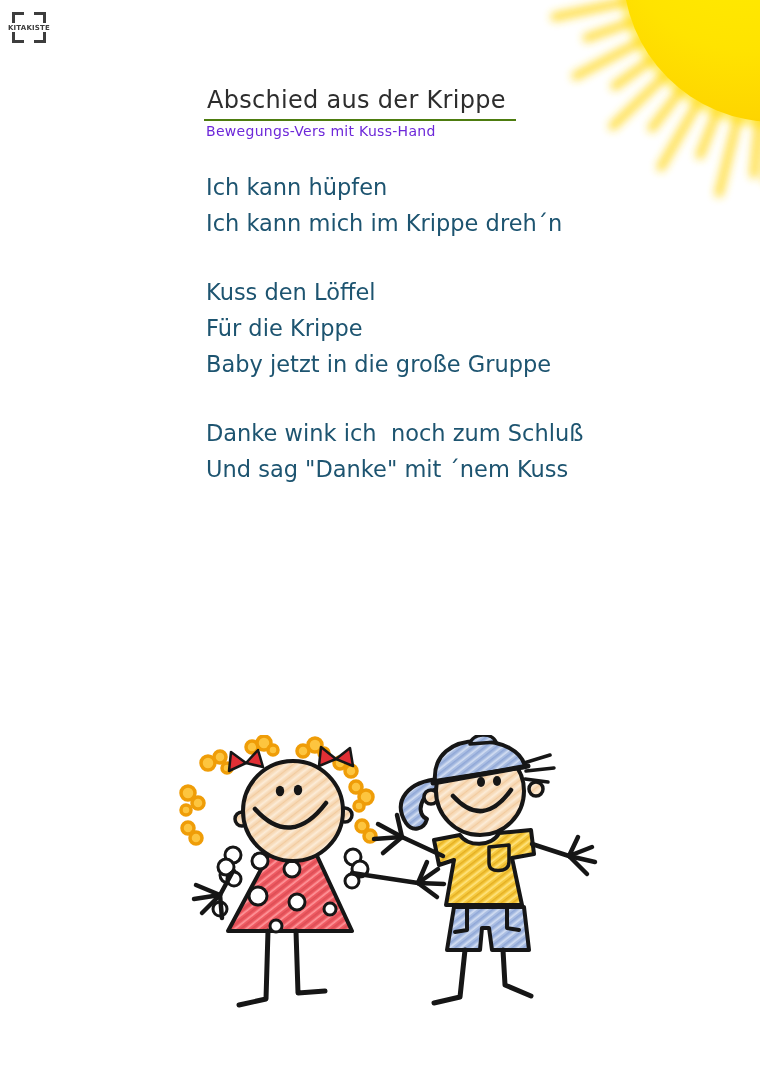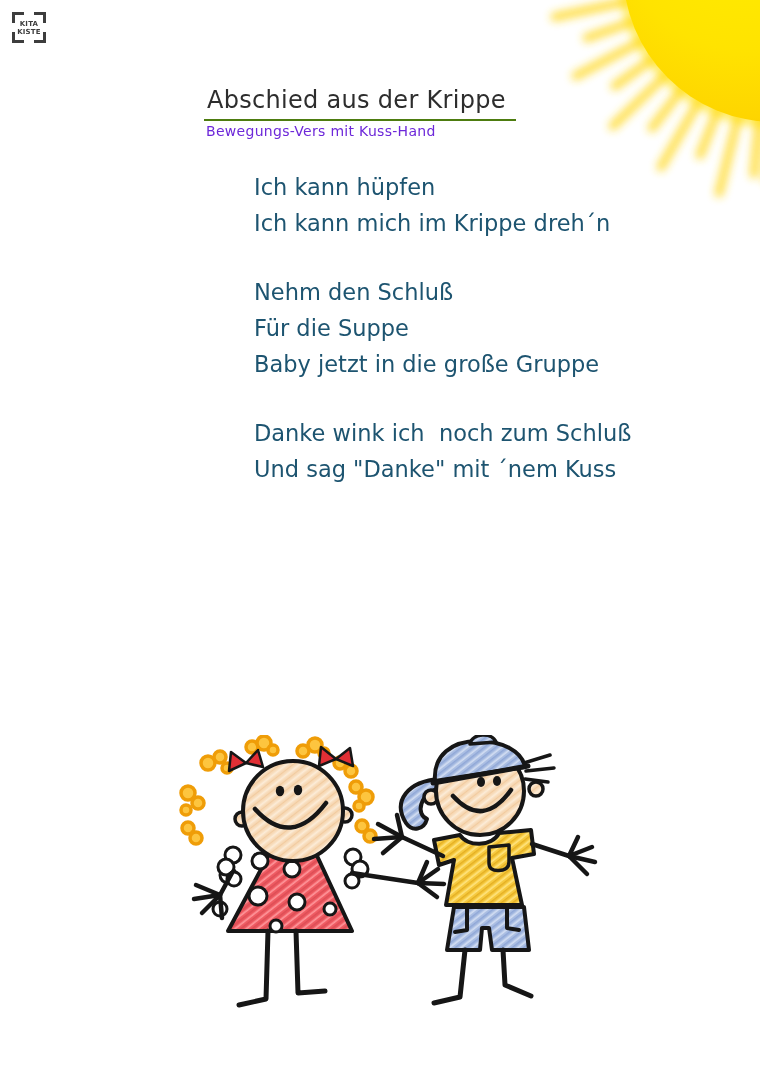--- a/index.html
+++ b/index.html
@@ -9,36 +9,36 @@
     font-family:"DejaVu Sans","Liberation Sans",sans-serif;
   }
   
   .logo{position:absolute;left:12px;top:12px;width:34px;height:31px;}
   .corner{position:absolute;width:9px;height:8px;border:3px solid #3d3d3d;}
   .c-tl{top:0;left:0;border-right:none;border-bottom:none;}
   .c-tr{top:0;right:0;border-left:none;border-bottom:none;}
   .c-bl{bottom:0;left:0;border-right:none;border-top:none;}
   .c-br{bottom:0;right:0;border-left:none;border-top:none;}
   .logo-text{
-    position:absolute;inset:0;display:flex;flex-direction:column;
+    position:absolute;inset:0;display:flex;
     align-items:center;justify-content:center;
     font-size:7px;font-weight:bold;color:#3d3d3d;line-height:8px;letter-spacing:.2px;
   }
   
   .title{
     position:absolute;left:204px;top:86px;
     font-size:24px;color:#2d2d2d;letter-spacing:.3px;
     padding:0 10px 5px 3px;border-bottom:2px solid #4d7c0f;
   }
   .subtitle{
     position:absolute;left:206px;top:123px;
     font-size:14px;color:#6d28d9;letter-spacing:.3px;
   }
   
-  .poem{position:absolute;left:206px;top:169px;color:#1d5470;margin-left:48px;}
+  .poem{position:absolute;left:206px;top:169px;color:#1d5470;}
   .stanza{margin:0 0 33px 0;}
   .stanza p{margin:0;font-size:22.5px;line-height:36px;white-space:pre;}
   
   .sun{position:absolute;top:0;right:0;pointer-events:none;}
   .kids{position:absolute;left:140px;top:735px;}
 </style>
 </head>
 <body>
 
 <div class="page">
@@ -86,22 +86,22 @@
 
   <div class="title">Abschied aus der Krippe</div>
   <div class="subtitle">Bewegungs-Vers mit Kuss-Hand</div>
 
   <div class="poem">
     <div class="stanza">
       <p>Ich kann hüpfen</p>
       <p>Ich kann mich im Krippe dreh´n</p>
     </div>
     <div class="stanza">
-      <p>Nehm den Schluß</p>
-      <p>Für die Suppe</p>
+      <p>Kuss den Löffel</p>
+      <p>Für die Krippe</p>
       <p>Baby jetzt in die große Gruppe</p>
     </div>
     <div class="stanza">
       <p>Danke wink ich  noch zum Schluß</p>
       <p>Und sag "Danke" mit ´nem Kuss</p>
     </div>
   </div>
 
   <svg class="kids" width="460" height="330" viewBox="0 0 460 330">
     <defs>

